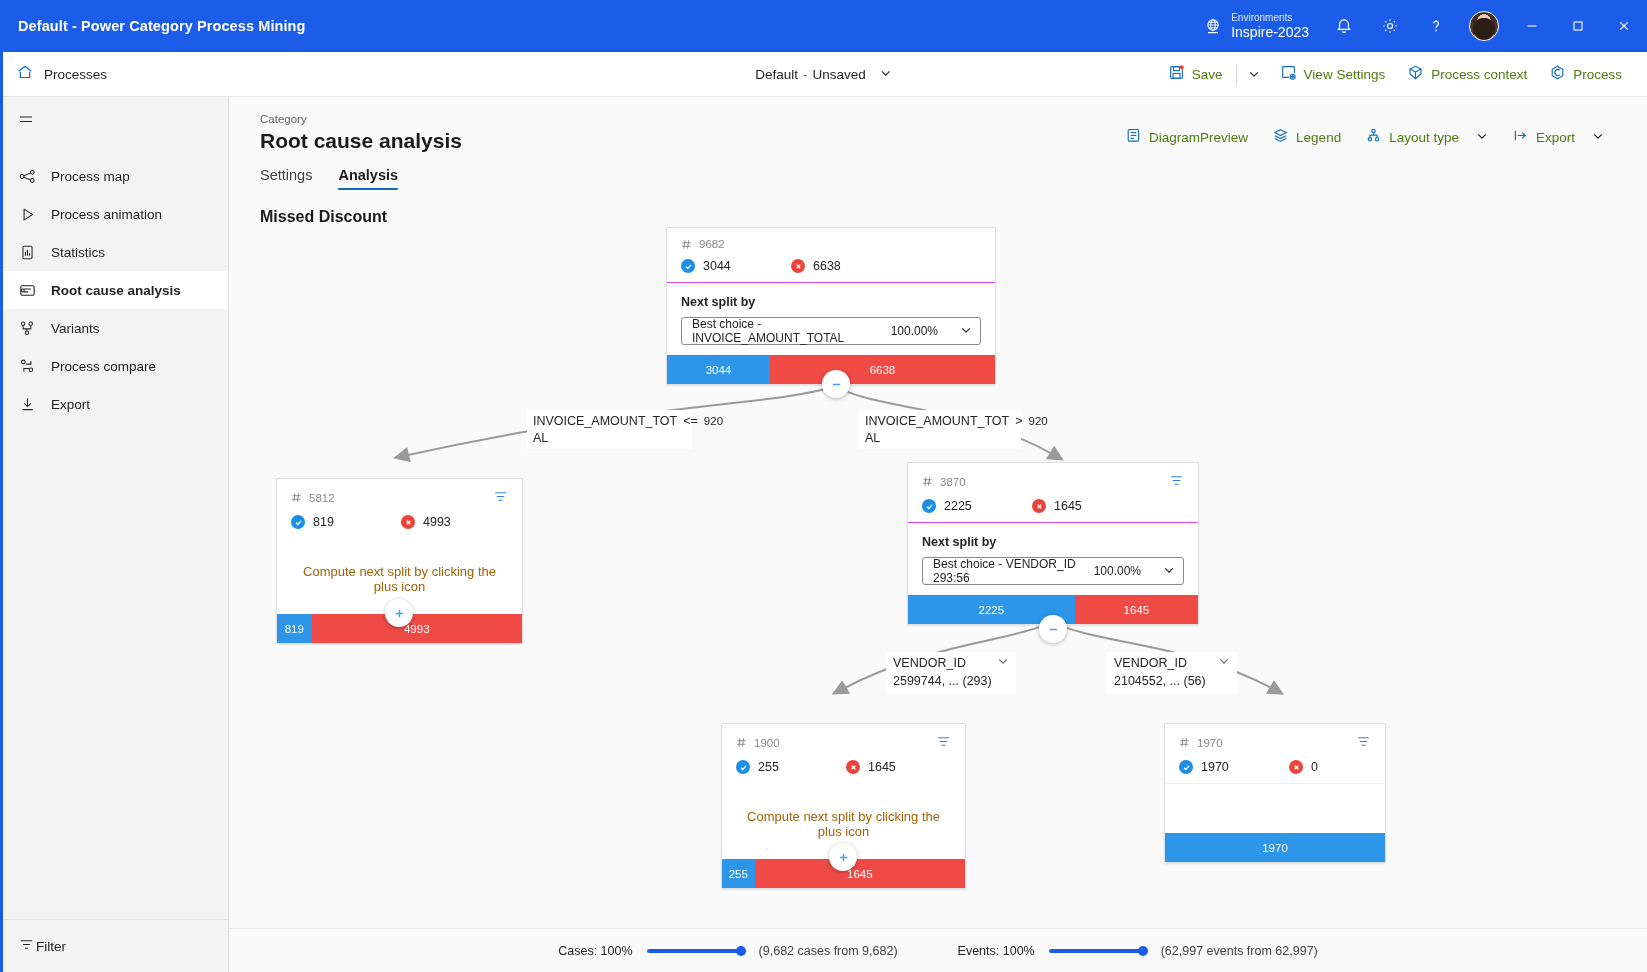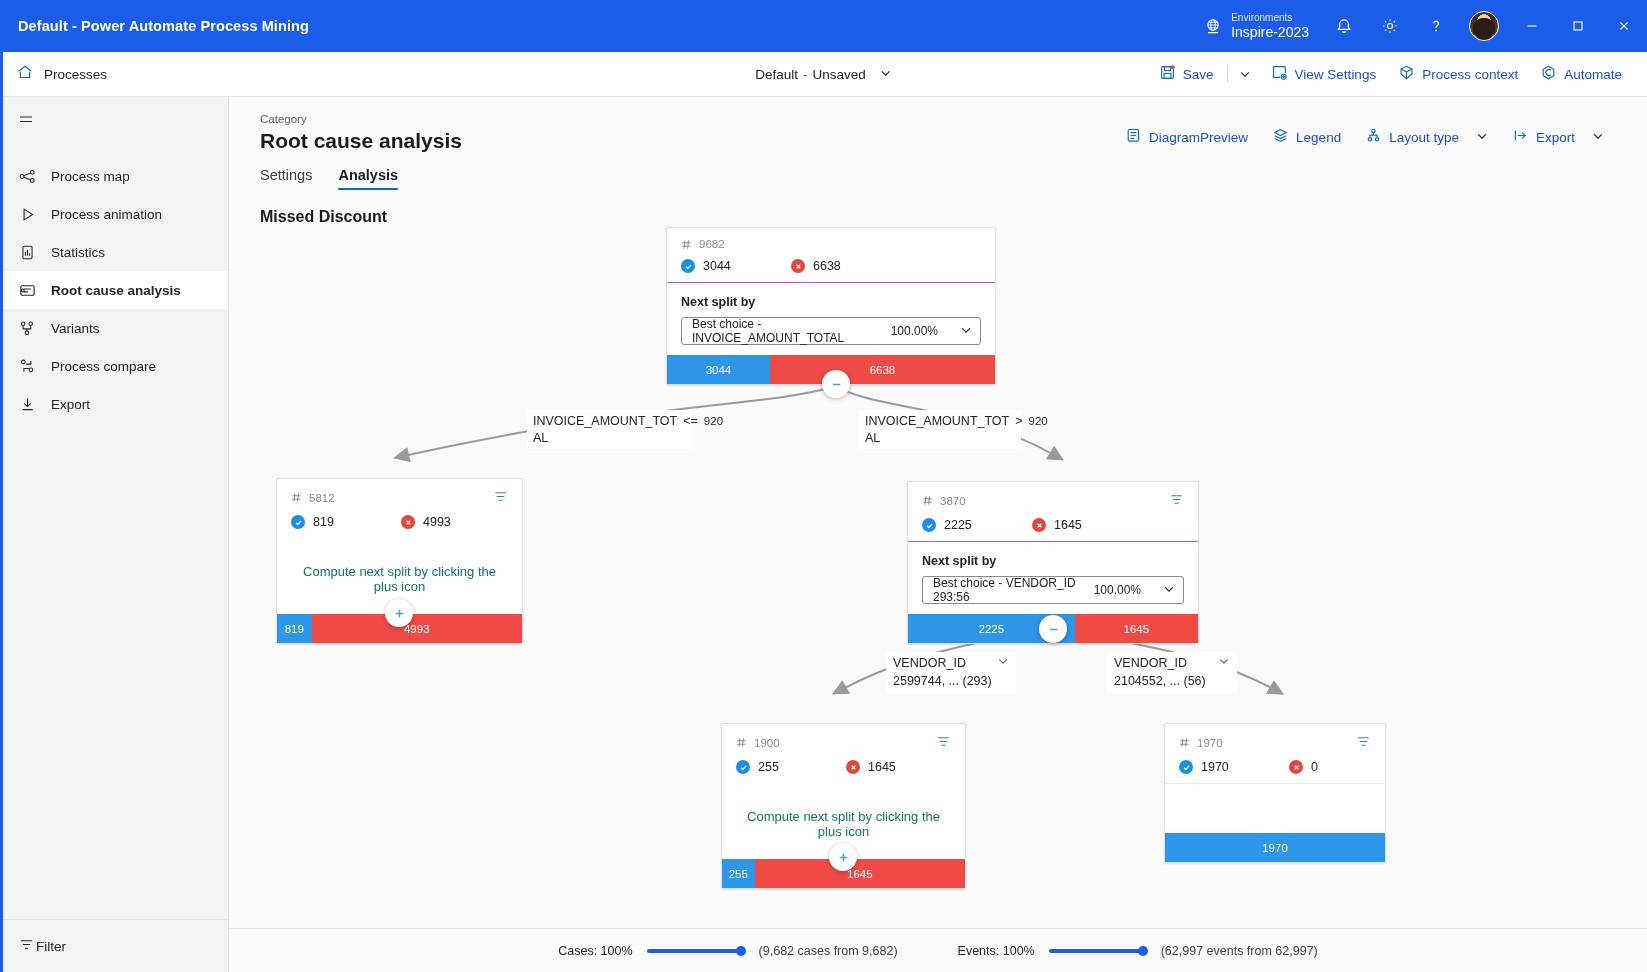--- a/index.html
+++ b/index.html
@@ -56,21 +56,21 @@
   .cmd-left { display:flex; align-items:center; margin-left: 16px; }
   .cmd-left .lbl { font-size: 13.5px; color: #242424; margin-left: 10px; }
   .cmd-center {
     position: absolute; left: 50%; transform: translateX(-50%);
     display: flex; align-items: center; font-size: 13.5px; color: #242424;
   }
   .cmd-center .dash { margin: 0 5px; color:#6b6b6b; }
   .cmd-right { margin-left: auto; display: flex; align-items: center; margin-right: 14px; }
   .cmd-item {
     display: flex; align-items: center; gap: 7px; padding: 0 11px; height: 32px;
-    font-size: 13.5px; color: #1d4ed8; border-radius: 3px; cursor: default;
+    font-size: 13.5px; color: #4d7c0f; border-radius: 3px; cursor: default;
   }
   .cmd-sep { width:1px; height:18px; background:#d6d6d6; margin: 0 2px; }
   .chev { width: 12px; height: 12px; }
 
   
   .body { flex: 1 1 auto; display: flex; min-height: 0; }
 
   
   .sidebar {
     width: 229px; flex: 0 0 229px; background: #f3f3f3;
@@ -126,21 +126,21 @@
   .badge svg { display:block; }
   .filter-ico { margin-left:auto; }
   .node-body { border-top: 1px solid #d946ef; padding: 12px 14px 10px 14px; }
   .nsb-label { font-size: 12.5px; color:#242424; font-weight: bold; }
   .nsb-select {
     margin-top: 8px; height: 28px; border:1px solid #8a8a8a; border-radius:3px;
     display:flex; align-items:center; padding: 0 8px 0 10px; font-size:12px; color:#242424; gap: 10px;
   }
   .nsb-select .pct { margin-left:auto; }
   .nsb-select .sel-chev { margin-left: 12px; }
-  .hint { font-size: 13px; color:#0f766e; text-align:center; padding: 26px 14px 20px 14px; }
+  .hint { font-size: 13px; color:#a16207; text-align:center; padding: 26px 14px 20px 14px; }
 
   .bar { display:flex; height: 29px; width:100%; overflow:hidden; }
   .bar .seg { display:flex; align-items:center; justify-content:center; font-size:11.5px; color:#fff; }
   .bar .seg.blue { background:#2d96e8; }
   .bar .seg.red  { background:#ef4a46; }
 
   .knob {
     position:absolute; width: 28px; height:28px; border-radius:50%;
     background:#fff; box-shadow: 0 1px 4px rgba(0,0,0,.28);
     display:flex; align-items:center; justify-content:center; z-index: 5;
@@ -169,21 +169,21 @@
   .status-note { color:#424242; }
 
   .accent-strip { position:absolute; left:0; top:52px; bottom:0; width:3px; background:#1b5ce8; z-index: 30; }
 </style>
 </head>
 <body>
 
 <div class="app">
 
   <div class="titlebar">
-    <div class="titlebar-title">Default - Power Automate Process Mining</div>
+    <div class="titlebar-title">Default - Power Category Process Mining</div>
     <div class="titlebar-right">
 
       <div class="env-block">
         <span class="env-icon">
           <svg width="20" height="20" viewBox="0 0 20 20" fill="none" stroke="#ffffff" stroke-width="1.1">
             <circle cx="10" cy="9" r="5.2"></circle>
             <ellipse cx="10" cy="9" rx="2.2" ry="5.2"></ellipse>
             <path d="M4.9 9h10.2M5.6 6.3h8.8M5.6 11.7h8.8"></path>
             <path d="M5 16.6h10" stroke-width="1.3"></path>
           </svg>
@@ -294,21 +294,21 @@
         </span>
         <span>Process context</span>
       </div>
       <div class="cmd-item">
         <span>
           <svg width="17" height="17" viewBox="0 0 18 18" fill="none" stroke="#0f6cbd" stroke-width="1.2">
             <path d="M9 2.4l5.6 3.3v6.6L9 15.6 3.4 12.3V5.7z"></path>
             <path d="M11.3 6.6a3.1 3.1 0 100 4.8"></path>
           </svg>
         </span>
-        <span>Automate</span>
+        <span>Process</span>
       </div>
     </div>
   </div>
 
   <div class="body">
 
     <div class="sidebar">
       <div class="hamburger">
         <svg width="20" height="20" viewBox="0 0 20 20" stroke="#242424" stroke-width="1.2">
           <path d="M4 7h12M4 11.5h12"></path>
@@ -592,21 +592,21 @@
             <div class="seg blue" style="flex:14.1">819</div>
             <div class="seg red" style="flex:85.9">4993</div>
           </div>
         </div>
         <div class="knob" style="left:156px; top:373px;">
           <svg width="13" height="13" viewBox="0 0 14 14" stroke="#4a9eea" stroke-width="1.6">
               <path d="M3 7h8M7 3v8"></path>
             </svg>
         </div>
 
-        <div class="node" style="left:678px; top:255px; width:292px;">
+        <div class="node" style="left:678px; top:236px; width:292px;">
           <div class="node-head">
             <div class="node-id">
               <svg width="11" height="11" viewBox="0 0 12 12" stroke="#8a8a8a" stroke-width="1.1">
                 <path d="M4.2 1.5L3.2 10.5M8.2 1.5L7.2 10.5M1.6 4.2h9M1.2 7.8h9"></path>
               </svg>
               <span>3870</span>
               <span class="filter-ico">
                 <svg width="15" height="15" viewBox="0 0 16 16" stroke="#2d7fd3" stroke-width="1.3">
                   <path d="M2.4 4h11.2M4 8h8M5.8 12h4.4"></path>
                 </svg>

